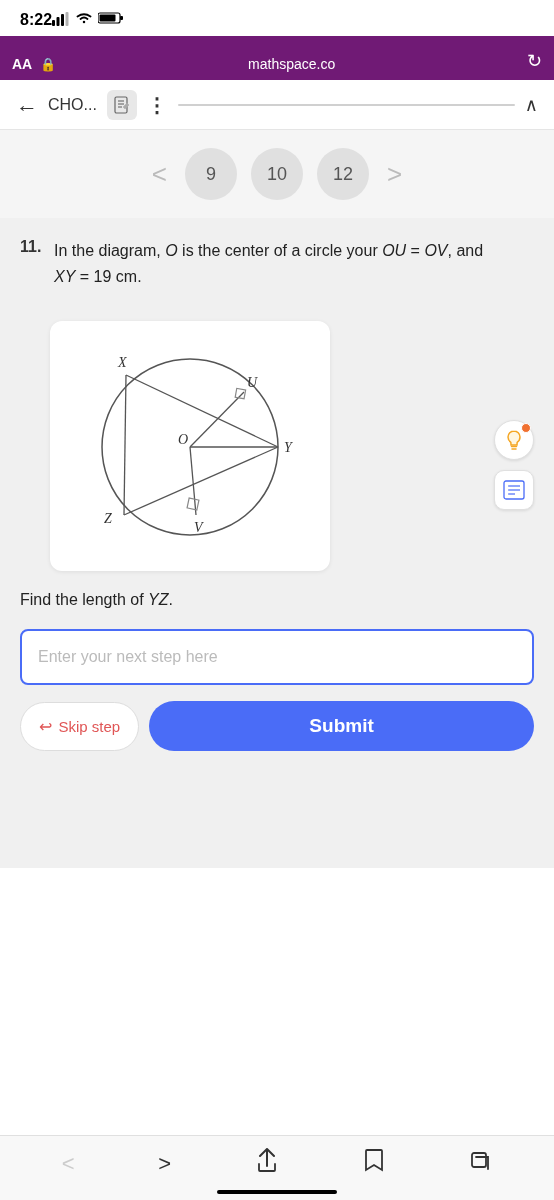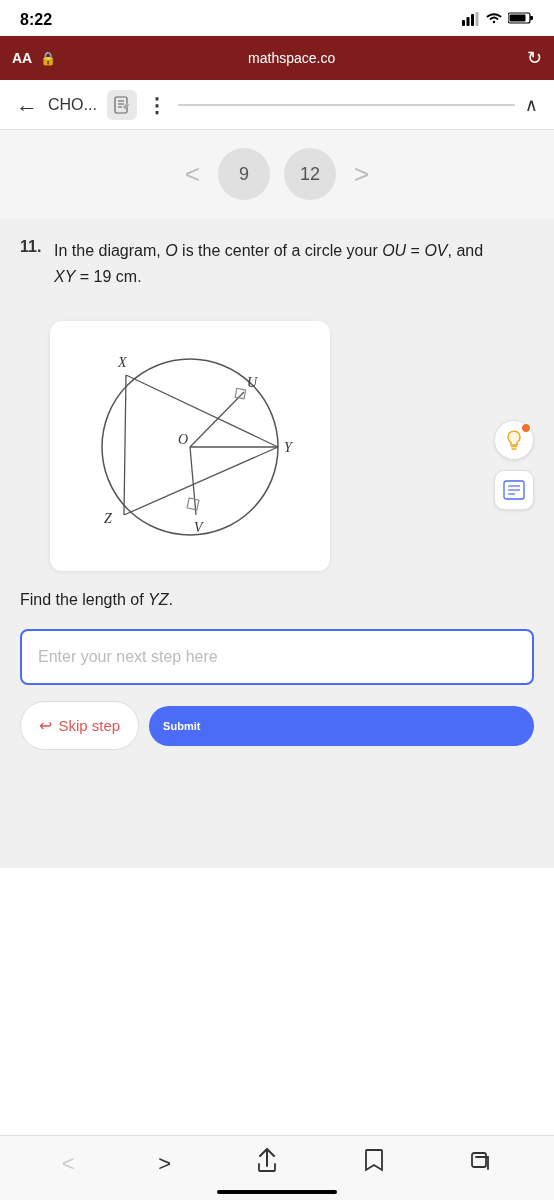--- a/index.html
+++ b/index.html
@@ -7,42 +7,41 @@
       width: 554px;
       min-height: 1200px;
       font-family: -apple-system, BlinkMacSystemFont, 'Helvetica Neue', sans-serif;
       background: #fff;
       overflow-x: hidden;
     }
 
     
     .status-bar {
       display: flex;
-      justify-content: space-between;
       align-items: center;
       padding: 8px 20px 4px;
       background: #fff;
       height: 36px;
     }
     .status-time {
       font-size: 16px;
       font-weight: 600;
       color: #000;
     }
     .status-icons {
       display: flex;
       align-items: center;
       gap: 5px;
     }
 
     
     .browser-bar {
-      background: #7f1d1d;
-      display: flex;
-      align-items: center;
+      background: #701a75;
+      display: flex;
+      align-items: flex-end;
       padding: 8px 12px;
       gap: 8px;
       height: 44px;
     }
     .browser-aa {
       color: #fff;
       font-size: 14px;
       font-weight: 600;
     }
     .browser-url {
@@ -218,25 +217,25 @@
       color: #e05555;
       cursor: pointer;
       white-space: nowrap;
     }
     .submit-btn {
       flex: 1;
       padding: 14px;
       background: #4a6cf7;
       border: none;
       border-radius: 30px;
-      font-size: 11px;
+      font-size: 19px;
       font-weight: 600;
       color: #fff;
       cursor: pointer;
-      text-align: left;
+      text-align: center;
     }
 
     
     .side-tools {
       position: absolute;
       right: 10px;
       top: 50%;
       transform: translateY(-20%);
       display: flex;
       flex-direction: column;
@@ -352,20 +351,21 @@
       </svg>
   </div>
   <span class="nav-dots">⋮</span>
   <div class="nav-line"></div>
   <span class="nav-chevron-up">∧</span>
 </div>
 
 <div class="question-nav">
   <span class="q-nav-arrow" style="font-size:26px; color:#bbb;">&lt;</span>
   <div class="q-num-btn">9</div>
+  <div class="q-num-btn">10</div>
   <div class="q-num-btn">12</div>
   <span class="q-nav-arrow" style="font-size:26px; color:#bbb;">&gt;</span>
 </div>
 
 <div class="question-area">
   <div class="question-content-wrapper">
 
     <div class="question-header">
       <span class="question-number">11.</span>
       <div class="question-text">

